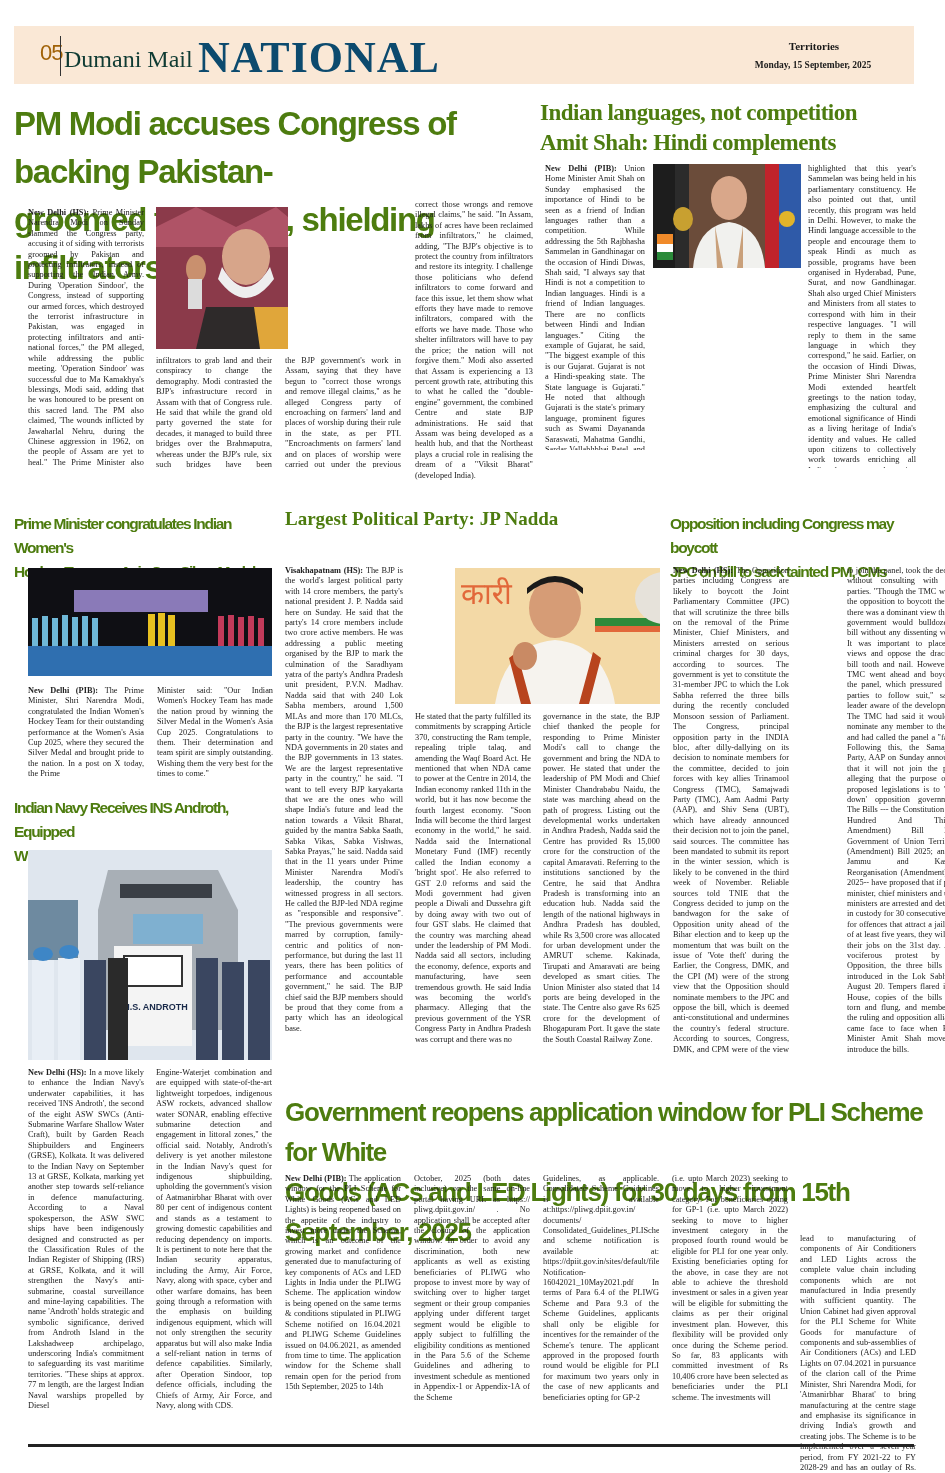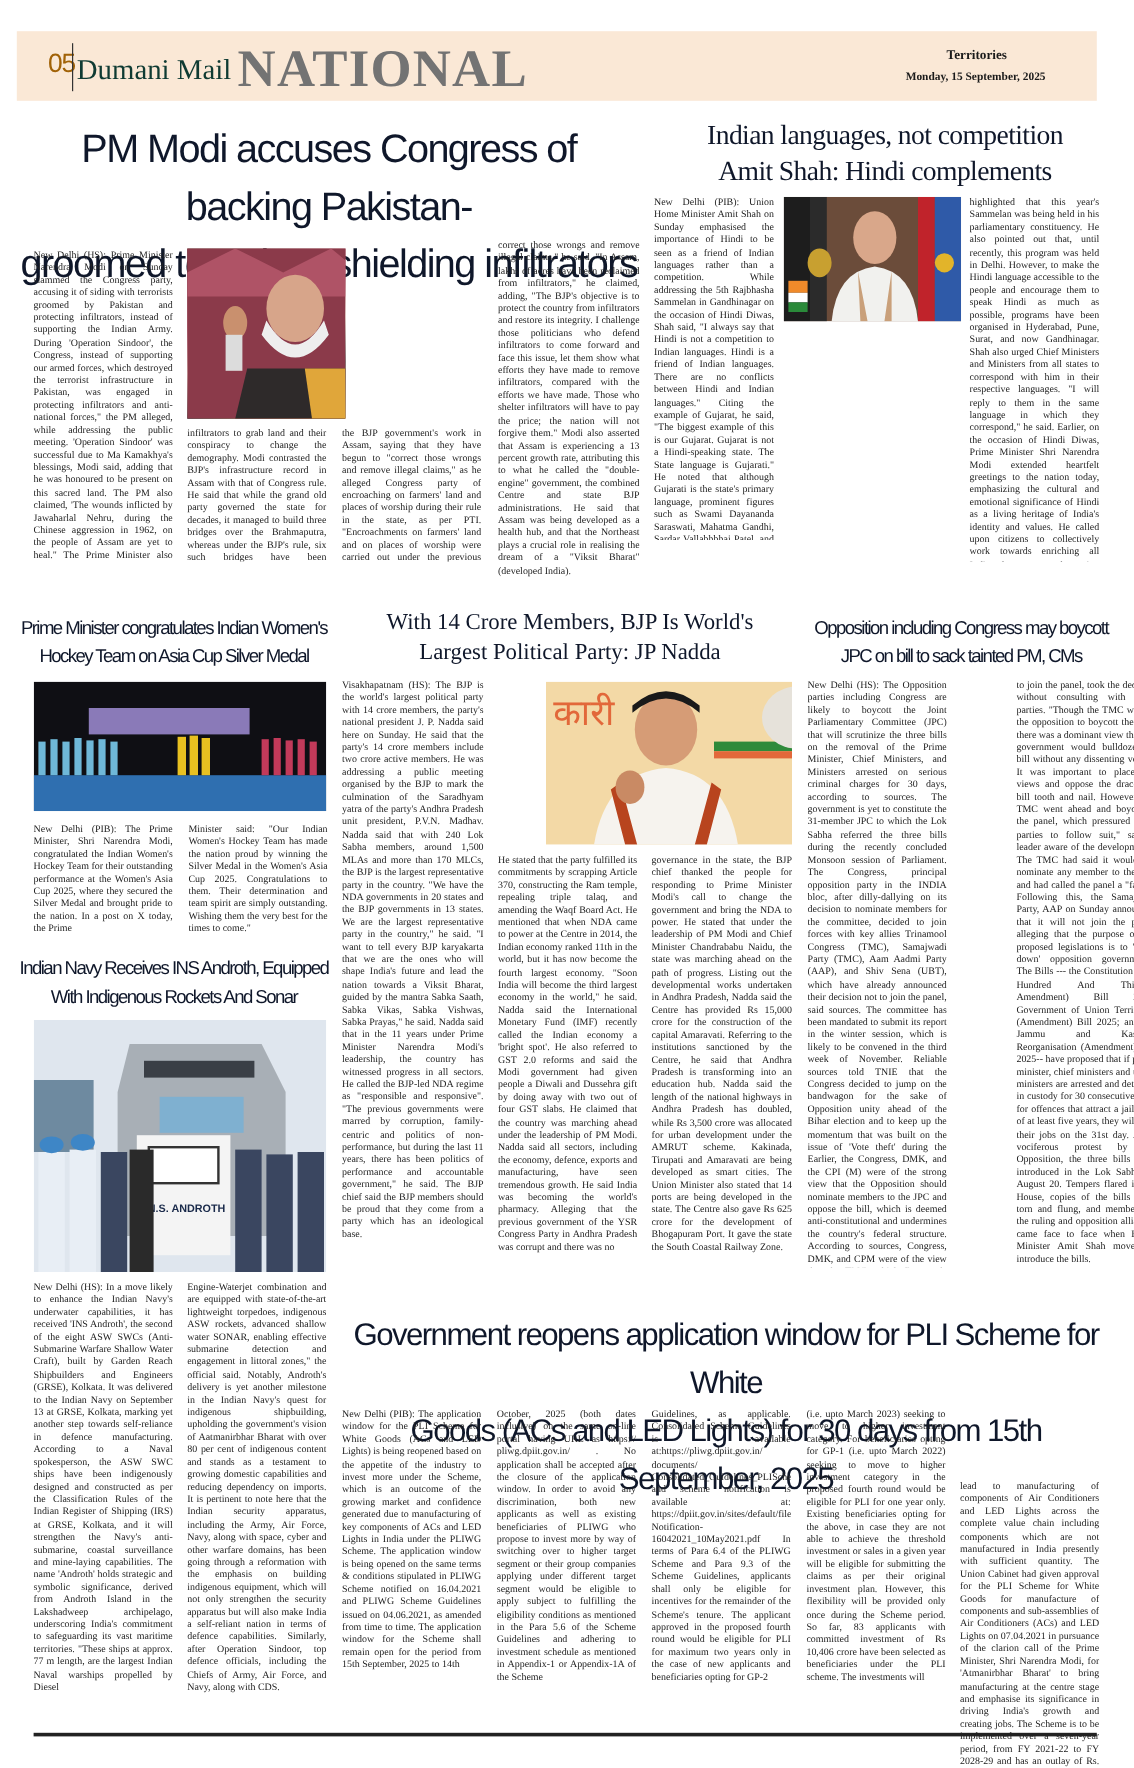--- a/index.html
+++ b/index.html
@@ -1,27 +1,27 @@
 <!DOCTYPE html>
 <html><head>
 <meta charset="utf-8">
 <style>
   * { box-sizing: border-box; margin: 0; padding: 0; }
   body { width: 945px; height: 1473px; background: #fff; font-family: "Liberation Serif", serif; color: #1a1a1a; position: relative; overflow: hidden; }
   .masthead { position: absolute; left: 14px; top: 26px; width: 900px; height: 58px; background: #fae8d6; }
   .page-no { position: absolute; left: 26px; top: 14px; font-size: 22px; font-weight: 300; color: #a16207; font-family: "Liberation Sans Narrow","Liberation Sans", sans-serif; letter-spacing: -1px; }
   .mast-sep { position: absolute; left: 46px; top: 10px; width: 1px; height: 40px; background: #333; }
   .paper-name { position: absolute; left: 50px; top: 20px; font-size: 24px; font-weight: normal; color: #0f3b33; }
-  .section { position: absolute; left: 184px; top: 6px; font-size: 44px; font-weight: bold; color: #737373; letter-spacing: 1px; }
+  .section { position: absolute; left: 184px; top: 6px; font-size: 44px; font-weight: bold; color: #0c4a6e; letter-spacing: 1px; }
   .city { position: absolute; right: 40px; top: 14px; font-size: 11px; font-weight: bold; text-align: center; width: 120px; }
   .date { position: absolute; right: 26px; top: 34px; font-size: 9.5px; font-weight: bold; text-align: center; width: 150px; }
-  .headline { position: absolute; font-weight: normal; text-align: center; color: #0f172a; line-height: 1.25; transform-origin: center; }
+  .headline { position: absolute; font-weight: bold; text-align: left; color: #4d7c0f; line-height: 1.25; transform-origin: center; }
   .hl-cond { font-family: "Liberation Sans Narrow","Liberation Sans", sans-serif; letter-spacing: -1.3px; }
   .col { position: absolute; font-size: 8.3px; line-height: 10.4px; text-align: justify; color: #222; overflow: hidden; }
-  .col b { font-weight: normal; }
+  .col b { font-weight: bold; }
   .photo { position: absolute; overflow: hidden; }
   .rule { position: absolute; background: #222; }
 </style>
 </head>
 <body>
 
 <div class="masthead">
   <span class="page-no">05</span>
   <span class="mast-sep"></span>
   <span class="paper-name">Dumani Mail</span>
@@ -171,21 +171,20 @@
     <b>New Delhi (HS): </b>
     <span>In a move likely to enhance the Indian Navy's underwater capabilities, it has received 'INS Androth', the second of the eight ASW SWCs (Anti-Submarine Warfare Shallow Water Craft), built by Garden Reach Shipbuilders and Engineers (GRSE), Kolkata. It was delivered to the Indian Navy on September 13 at GRSE, Kolkata, marking yet another step towards self-reliance in defence manufacturing. According to a Naval spokesperson, the ASW SWC ships have been indigenously designed and constructed as per the Classification Rules of the Indian Register of Shipping (IRS) at GRSE, Kolkata, and it will strengthen the Navy's anti-submarine, coastal surveillance and mine-laying capabilities. The name 'Androth' holds strategic and symbolic significance, derived from Androth Island in the Lakshadweep archipelago, underscoring India's commitment to safeguarding its vast maritime territories. "These ships at approx. 77 m length, are the largest Indian Naval warships propelled by Diesel</span>
   </div>
   <div class="col" style="left:156px;top:1068px;width:116px;height:390px;">
     <span>Engine-Waterjet combination and are equipped with state-of-the-art lightweight torpedoes, indigenous ASW rockets, advanced shallow water SONAR, enabling effective submarine detection and engagement in littoral zones," the official said. Notably, Androth's delivery is yet another milestone in the Indian Navy's quest for indigenous shipbuilding, upholding the government's vision of Aatmanirbhar Bharat with over 80 per cent of indigenous content and stands as a testament to growing domestic capabilities and reducing dependency on imports. It is pertinent to note here that the Indian security apparatus, including the Army, Air Force, Navy, along with space, cyber and other warfare domains, has been going through a reformation with the emphasis on building indigenous equipment, which will not only strengthen the security apparatus but will also make India a self-reliant nation in terms of defence capabilities. Similarly, after Operation Sindoor, top defence officials, including the Chiefs of Army, Air Force, and Navy, along with CDS.</span>
   </div>
 </div>
 
 <div>
   <div class="headline" style="left:285px;top:506px;width:380px;font-size:19px;line-height:25px;">
-    <div>With 14 Crore Members, BJP Is World's</div>
     <div>Largest Political Party: JP Nadda</div>
   </div>
   <div class="photo" style="left:415px;top:568px;width:245px;height:136px;padding-left:40px;">
     <svg width="245" height="136" viewBox="0 0 245 136">
       <rect width="245" height="136" fill="#f3d9a6"></rect>
       <text x="6" y="36" font-size="30" fill="#e2683a" font-family="DejaVu Sans, sans-serif">कारी</text>
       <rect x="140" y="50" width="105" height="8" fill="#2f8a3a"></rect>
       <rect x="140" y="58" width="105" height="6" fill="#e2683a"></rect>
       <ellipse cx="210" cy="30" rx="30" ry="26" fill="#e6e2da"></ellipse>
       <ellipse cx="100" cy="40" rx="26" ry="30" fill="#d69c76"></ellipse>

